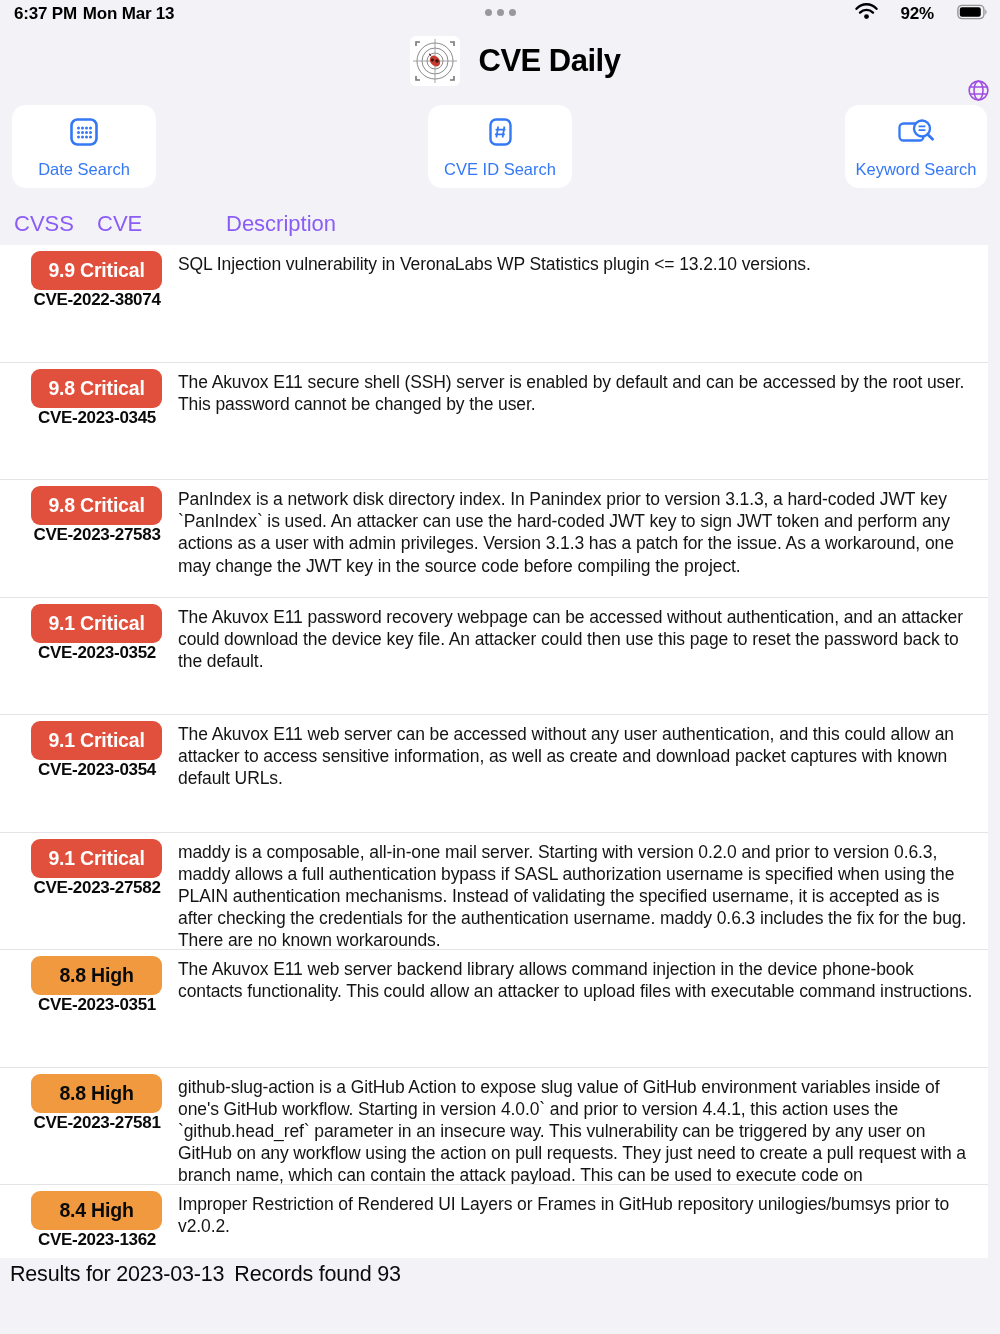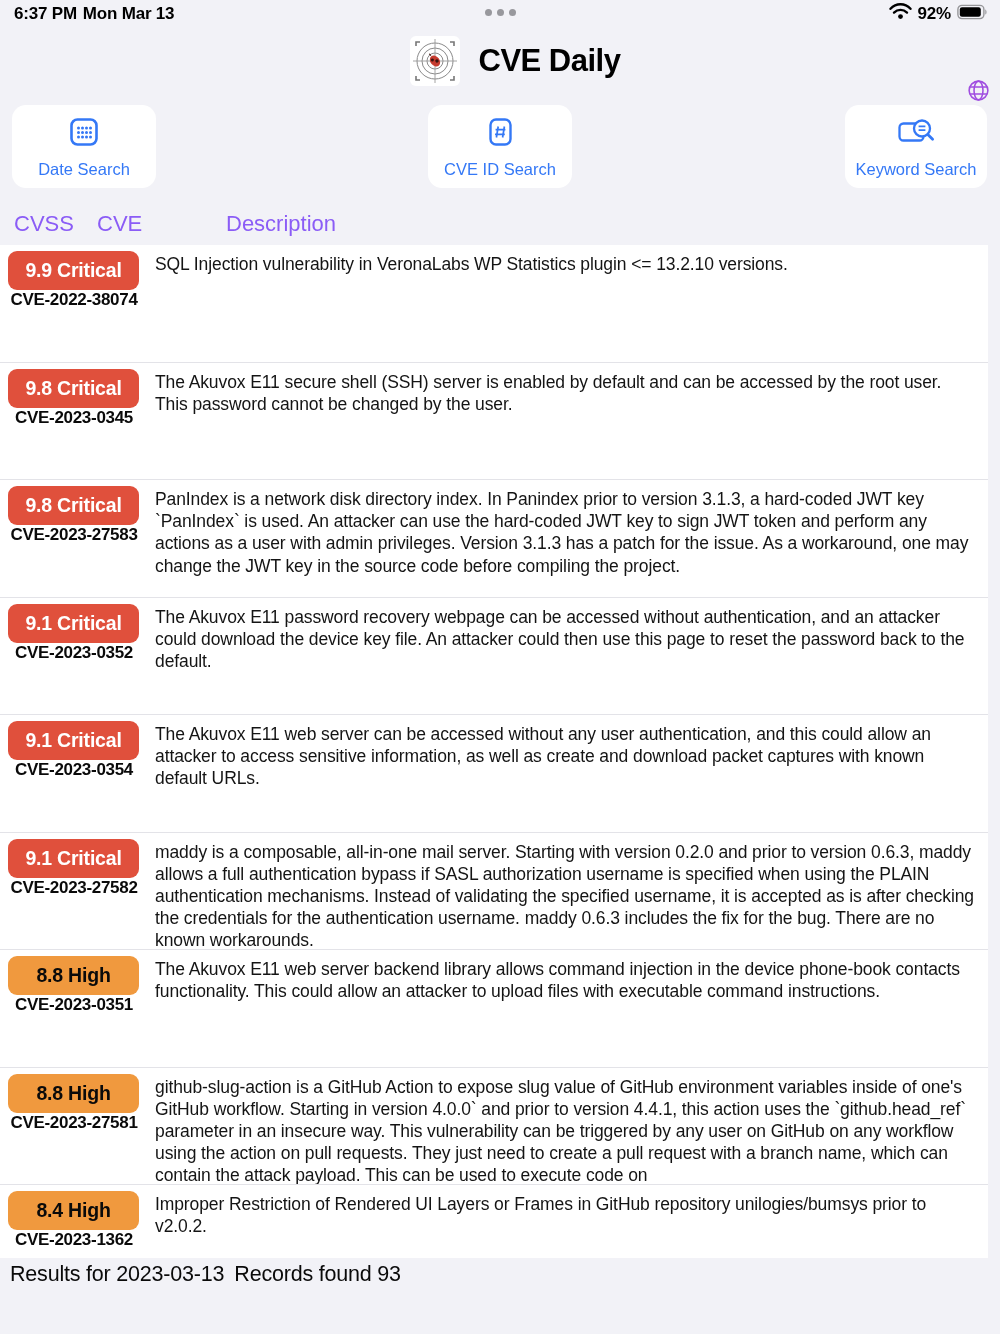--- a/index.html
+++ b/index.html
@@ -14,21 +14,21 @@
 
   
   .status-bar {
     position:absolute; top:0; left:0; width:1000px; height:28px;
     display:flex; align-items:center;
     font-size:17px; font-weight:700; letter-spacing:-0.2px;
   }
   .sb-left { position:absolute; left:14px; top:4px; display:flex; gap:6px; }
   .sb-dots { position:absolute; left:0; right:0; top:9px; display:flex; justify-content:center; gap:5px; }
   .sb-dots span { width:7px; height:7px; border-radius:50%; background:#98989d; }
-  .sb-right { position:absolute; right:12px; top:3px; display:flex; align-items:center; gap:6px; }
+  .sb-right { position:absolute; right:12px; top:3px; display:flex; align-items:center; gap:23px; }
 
   
   .app-header {
     position:absolute; top:33px; left:15px; width:1000px; height:56px;
     display:flex; align-items:center; justify-content:center; gap:19px;
   }
   .app-logo { width:50px; height:50px; }
   .app-title { font-size:31px; font-weight:700; letter-spacing:-0.5px; }
   .globe-btn { position:absolute; top:78px; right:8px; width:26px; height:26px; }
 
@@ -54,21 +54,21 @@
   
   .table-body {
     position:absolute; top:245px; left:0; width:988px; height:1013px;
     overflow:hidden; background:#fff;
   }
   .cve-row {
     width:988px; height:117.5px; background:#fff;
     border-bottom:1px solid #e3e3e8;
     display:flex; overflow:hidden; cursor:pointer;
   }
-  .row-left { flex:0 0 148px; }
+  .row-left { flex:0 0 148px;padding-left:23px; }
   .badge {
     margin:6px 0 0 8px; width:131px; height:39px;
     border-radius:9px; font-size:19.5px; font-weight:700;
     display:flex; align-items:center; justify-content:center;
     letter-spacing:-0.2px;
   }
   .cve-id {
     width:148px; text-align:center;
     font-size:17px; font-weight:700; letter-spacing:-0.3px; color:#0a0a0a;
   }

